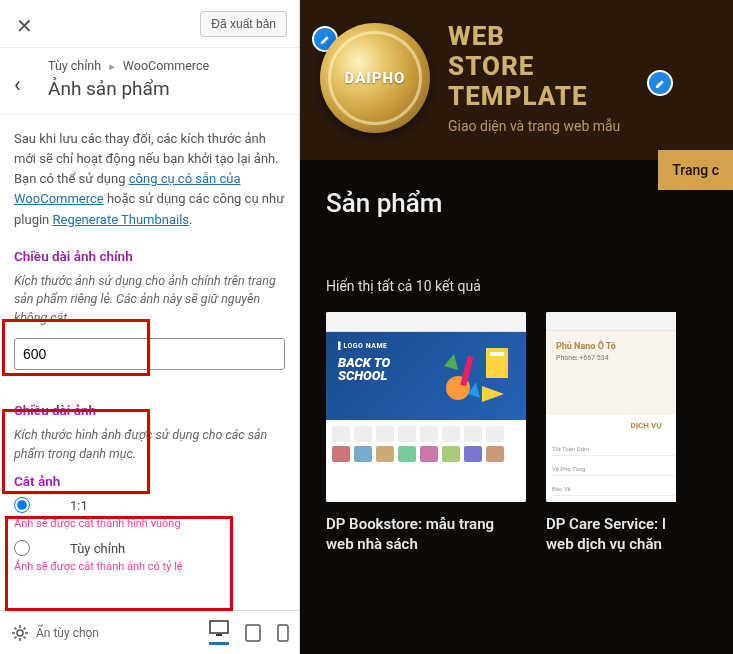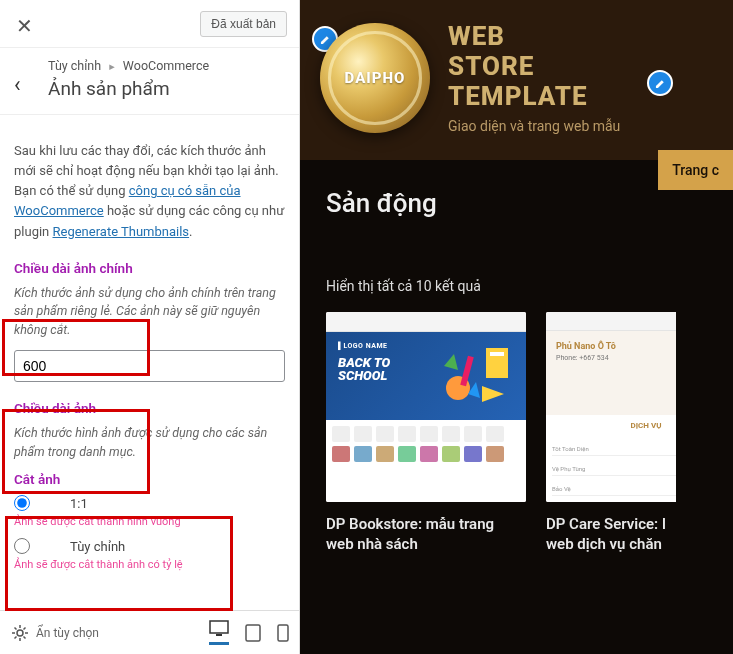--- a/index.html
+++ b/index.html
@@ -8,24 +8,24 @@
 .panel-top { height: 48px; display: flex; align-items: center; justify-content: flex-end; padding: 0 12px; border-bottom: 1px solid #eee; position: relative; }
 .close-x { position: absolute; left: 16px; top: 14px; font-size: 20px; color: #555; cursor: pointer; }
 .publish { background: #f6f7f7; border: 1px solid #ccc; padding: 5px 10px; font-size: 12px; color: #555; border-radius: 3px; }
 .panel-header { padding: 10px 16px 14px 48px; border-bottom: 1px solid #eee; position: relative; }
 .back-chevron { position: absolute; left: 14px; top: 24px; font-size: 22px; color: #333; }
 .breadcrumb { font-size: 12.5px; color: #555; }
 .breadcrumb .chev { color: #999; padding: 0 5px; font-size: 11px; }
 .section-title { font-size: 19px; color: #444; font-weight: 400; margin-top: 4px; }
 .panel-body { flex: 1; overflow-y: auto; padding: 14px 14px 8px 14px; font-size: 13px; color: #555; }
 .panel-body a { color: #2271b1; text-decoration: underline; }
-.desc { line-height: 1.55; margin-bottom: 18px; margin-top: 12px; }
+.desc { line-height: 1.55; margin-bottom: 18px; }
 .field-label { font-weight: 600; color: #a21caf; font-size: 13.5px; margin-bottom: 8px; }
 .field-help { font-style: italic; color: #666; font-size: 12.5px; line-height: 1.5; margin-bottom: 10px; }
-.num-wrap { position: relative; margin-bottom: 18px; }
+.num-wrap { position: relative; margin-bottom: 32px; }
 .num-wrap input { width: 100%; padding: 7px 8px; font-size: 14px; border: 1px solid #8c8f94; border-radius: 3px; background: #fff; }
 .radio-row { display: flex; align-items: center; gap: 8px; margin-bottom: 4px; }
 .radio-row input[type=radio] { width: 16px; height: 16px; }
 .radio-label { color: #444; font-size: 13px; margin-left: 32px; }
 .radio-desc { color: #ec4899; font-size: 11px; margin: 2px 0 10px 0; }
 .hl { position: absolute; border: 3px solid #d40000; pointer-events: none; z-index: 50; }
 .panel-footer { height: 44px; border-top: 1px solid #ddd; display: flex; align-items: center; padding: 0 10px; gap: 14px; background: #fff; }
 .foot-ico { width: 20px; height: 20px; color: #444; }
 .hide-opt { font-size: 12px; color: #666; display: flex; align-items: center; gap: 6px; }
 .devices { margin-left: auto; display: flex; gap: 16px; align-items: center; }
@@ -159,21 +159,21 @@
     </div>
     <span class="edit-pin" style="right:60px; top:70px; left:auto;">
       <svg width="13" height="13" viewBox="0 0 20 20">
           <path d="M3 14l9-9 3 3-9 9H3v-3z" fill="#fff"></path>
         </svg>
     </span>
   </div>
   <div class="trang-btn">Trang c</div>
 
   <div class="prod-section">
-    <div class="prod-title">Sản động</div>
+    <div class="prod-title">Sản phẩm</div>
     <div class="result-count">Hiển thị tất cả 10 kết quả</div>
     <div class="grid">
 
       <div class="card">
         <div class="thumb">
           <div class="thumb-bar"></div>
           <div class="thumb-hero1">
             <div class="lg">▌LOGO NAME</div>
             <div class="bts">
               <span>BACK TO</span><br><span>SCHOOL</span>

